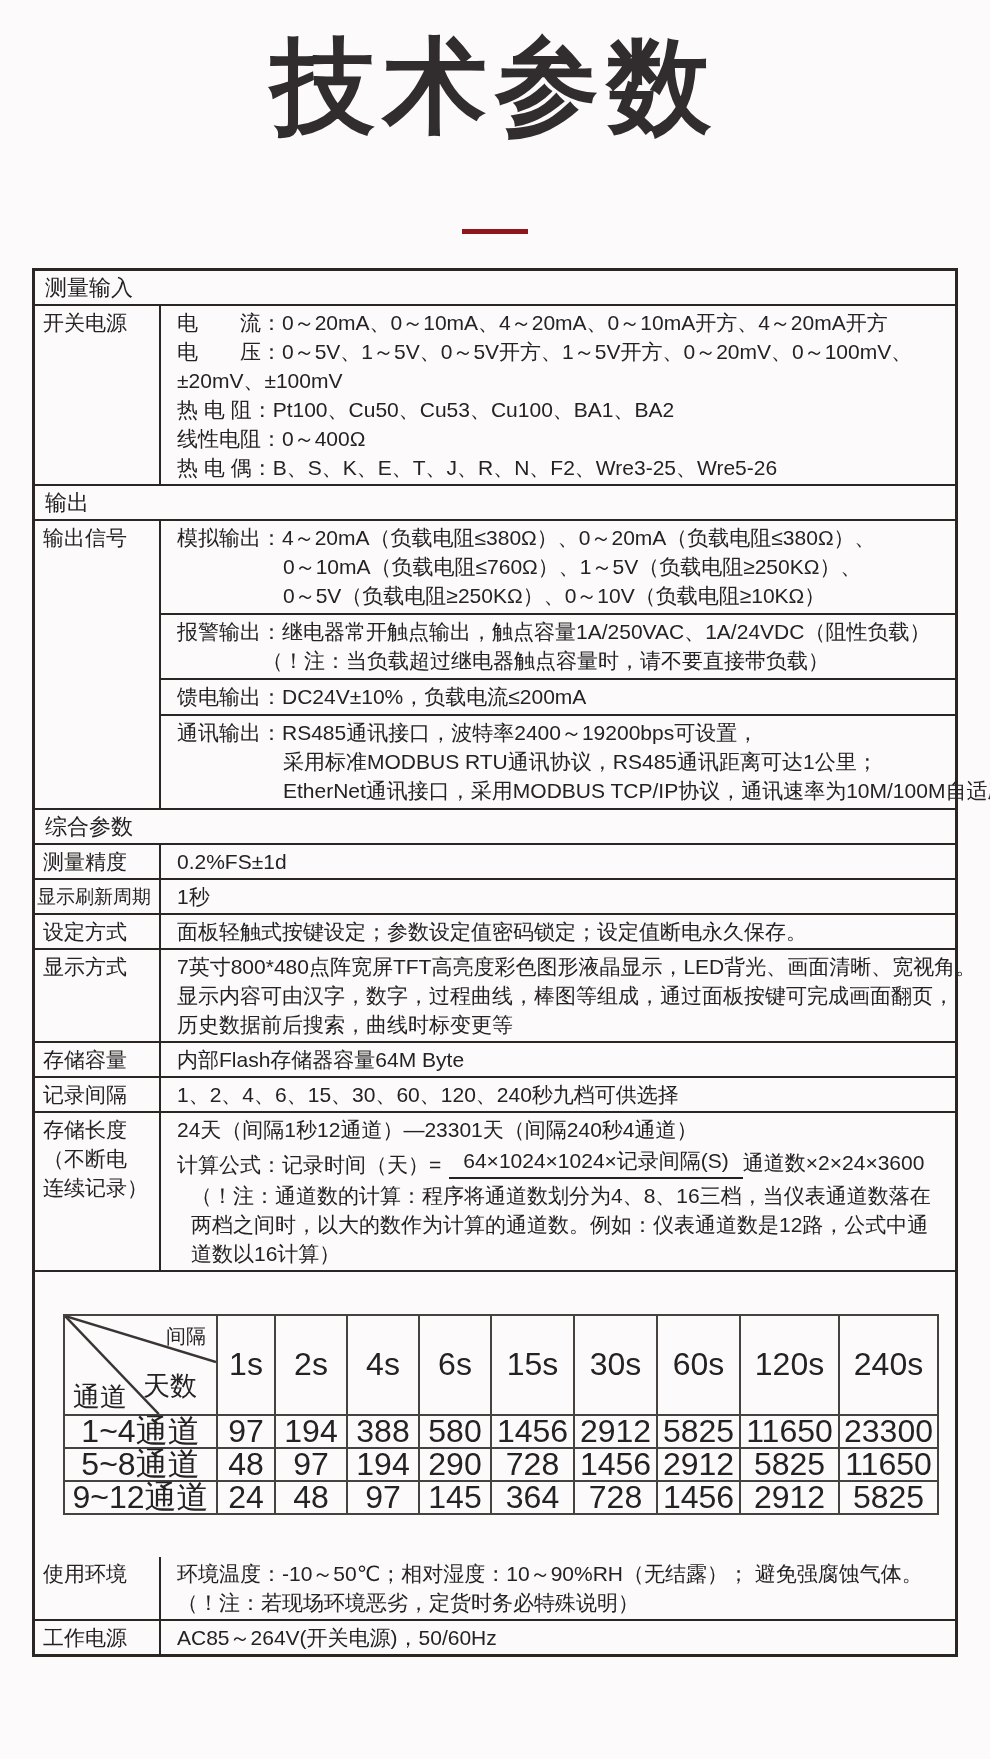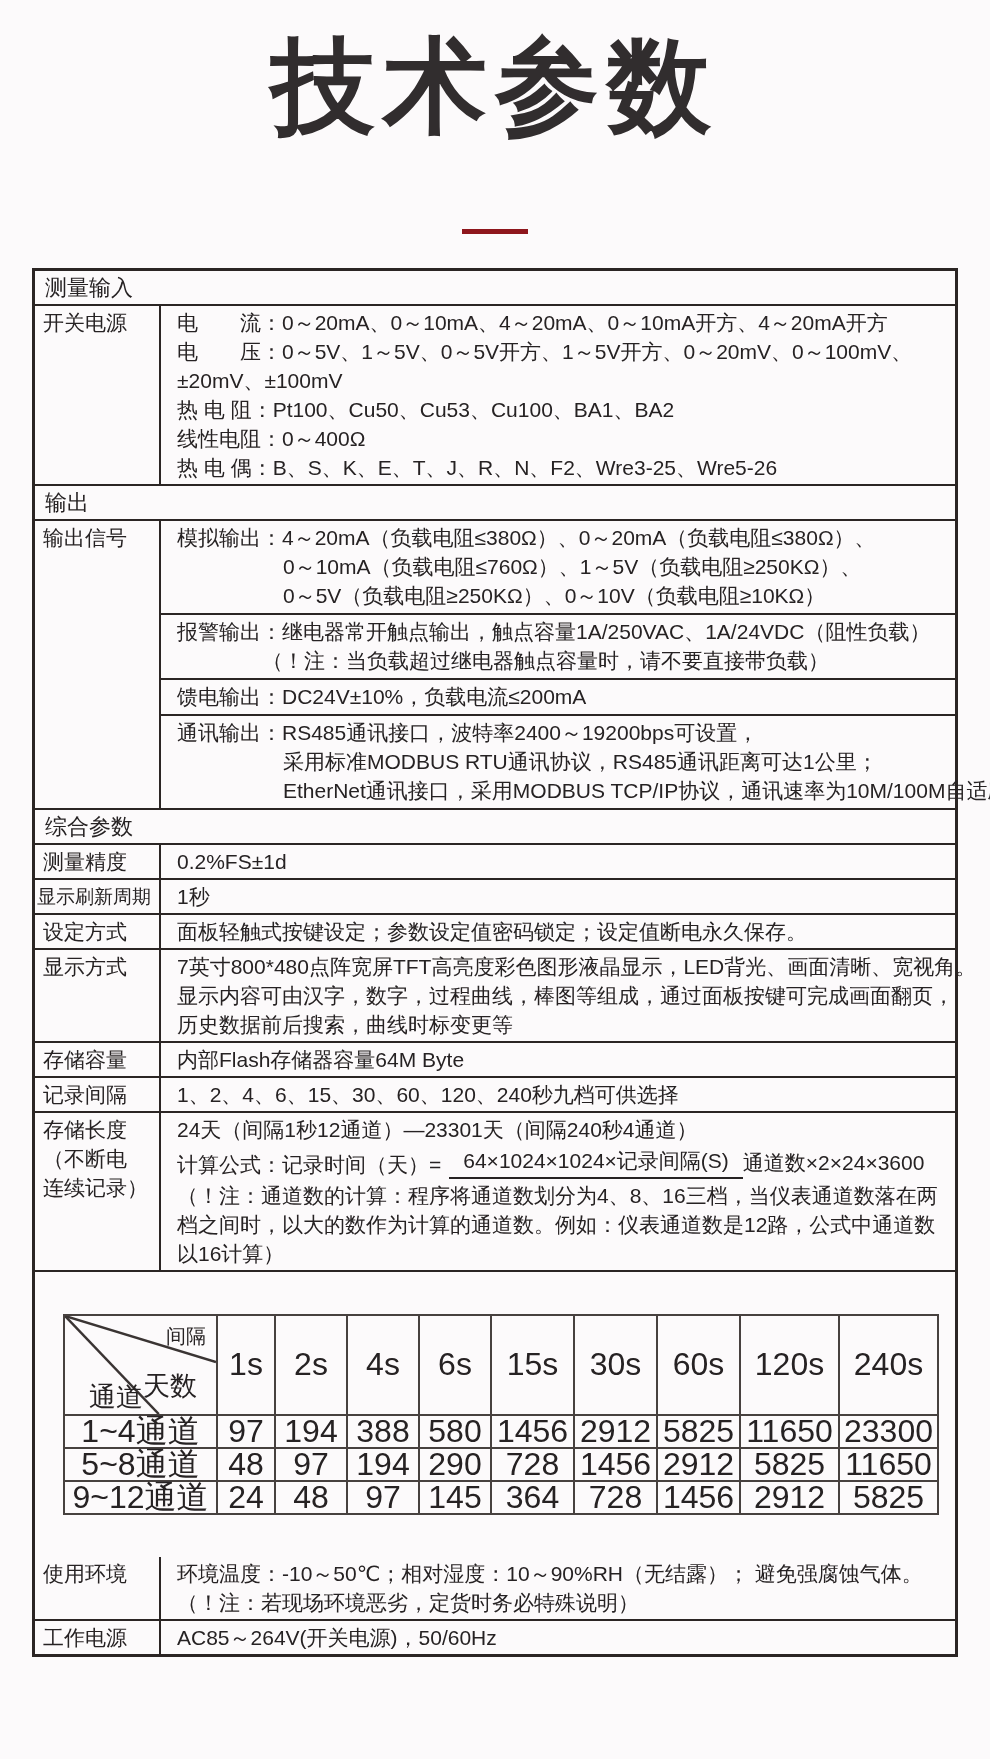--- a/index.html
+++ b/index.html
@@ -51,21 +51,21 @@
     font-size:21px;
   }
   .lbl.tight{padding-left:2px;font-size:19px;letter-spacing:0;}
   .val{flex:1;padding:2px 8px 2px 16px;min-width:0;}
   .grp{flex:1;display:flex;flex-direction:column;min-width:0;}
   .sub{padding:2px 8px 3px 16px;}
   .sub + .sub{border-top:2px solid var(--bd);}
   .ln{white-space:nowrap;}
   .ind-5{padding-left:106px;}
   .ind-4{padding-left:85px;}
-  .para{white-space:normal;}
+  .para{white-space:normal;margin-left:14px;}
   
   .formula-line{display:flex;align-items:flex-end;margin:2px 0 2px 0;}
   .fraction{display:inline-flex;flex-direction:row;text-align:center;margin-left:8px;}
   .fraction .num{border-bottom:2px solid var(--tx);padding:0 14px 2px 14px;}
   .fraction .den{padding-top:2px;}
   
   .days-wrap{border-top:2px solid var(--bd);padding:42px 0 42px 28px;}
   table.days{
     border-collapse:collapse;
     table-layout:fixed;
@@ -78,21 +78,21 @@
     font-size:32px;
     padding:0;
   }
   table.days tr.head{height:100px;}
   table.days tr.data{height:33px;}
   td.rlabel{text-align:left;padding-left:10px;font-size:30px;}
   td.corner{position:relative;}
   td.corner svg{position:absolute;left:0;top:0;width:100%;height:100%;display:block;}
   .c-top{position:absolute;top:6px;right:10px;font-size:20px;}
   .c-mid{position:absolute;top:56px;left:78px;font-size:27px;}
-  .c-bot{position:absolute;bottom:2px;left:24px;font-size:27px;}
+  .c-bot{position:absolute;bottom:2px;left:8px;font-size:27px;}
   col.cc{width:153px;}
   col.cs{width:58px;}
   col.cm{width:72px;}
   col.cl{width:83px;}
   col.cx{width:99px;}
 </style>
 </head>
 <body>
 
 <h1 class="page-title">技术参数</h1>

